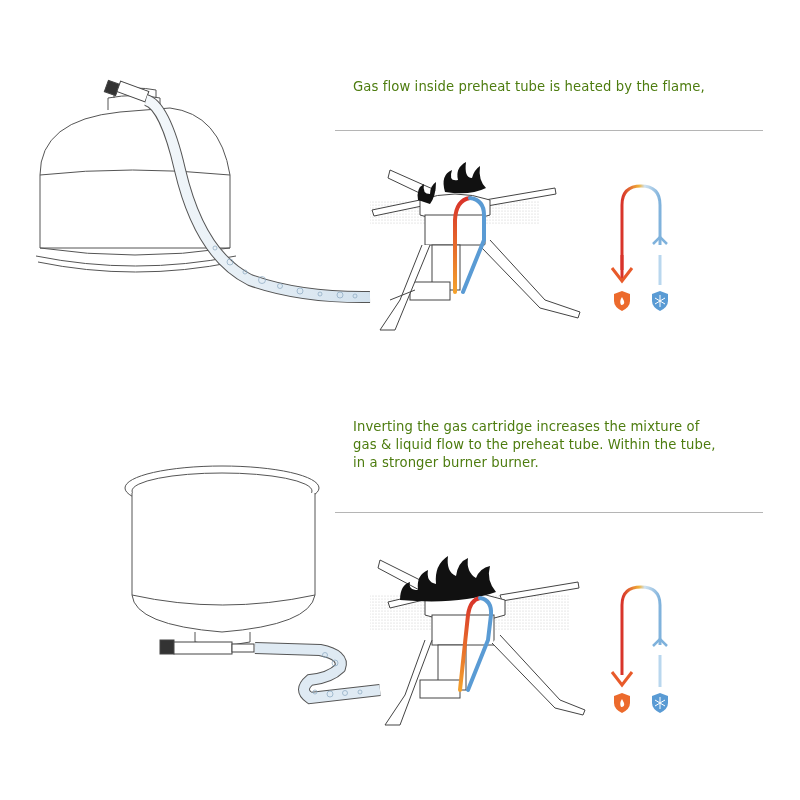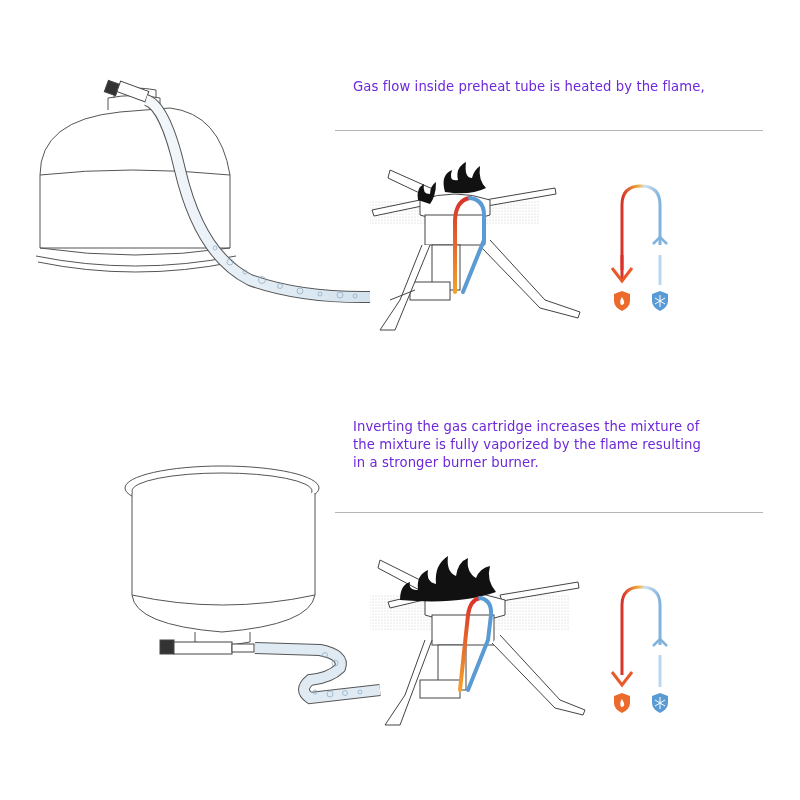--- a/index.html
+++ b/index.html
@@ -2,21 +2,21 @@
 <html><head>
   <meta charset="utf-8">
   <style>
     html, body { margin: 0; padding: 0; background: #ffffff; }
     body { width: 800px; height: 800px; position: relative; overflow: hidden; font-family: "DejaVu Sans", sans-serif; }
     .panel { position: absolute; left: 0; width: 800px; height: 400px; }
     .panel.top { top: 0; }
     .panel.bottom { top: 400px; }
     .caption {
       position: absolute; left: 353px; width: 420px;
-      font-size: 13.2px; line-height: 18px; color: #6d28d9; letter-spacing: 0.1px;
+      font-size: 13.2px; line-height: 18px; color: #4d7c0f; letter-spacing: 0.1px;
     }
     .rule { position: absolute; height: 1px; background: #b5b5b5; }
     svg { position: absolute; left: 0; top: 0; }
   </style>
 </head>
 <body>
 
 <div class="panel top">
 
   <div class="caption" style="top:78px;">
@@ -111,21 +111,21 @@
         <path d="M660 295 L660 307 M655 298 L665 304 M665 298 L655 304" stroke="#fff" stroke-width="1"></path>
       </g>
     </g>
   </svg>
 </div>
 
 <div class="panel bottom">
 
   <div class="caption" style="top:18px;">
     <div>Inverting the gas cartridge increases the mixture of</div>
-    <div>the mixture is fully vaporized by the flame resulting</div>
+    <div>gas &amp; liquid flow to the preheat tube. Within the tube,</div>
     <div>in a stronger burner burner.</div>
   </div>
   <div class="rule" style="left:335px; top:112px; width:428px;"></div>
 
   <svg width="800" height="400" viewBox="0 0 800 400">
     <defs>
       <linearGradient id="arcGrad2" x1="0" y1="0" x2="1" y2="0">
         <stop offset="0" stop-color="#d8322a"></stop>
         <stop offset="0.45" stop-color="#f0b23a"></stop>
         <stop offset="0.6" stop-color="#cfe2f1"></stop>

